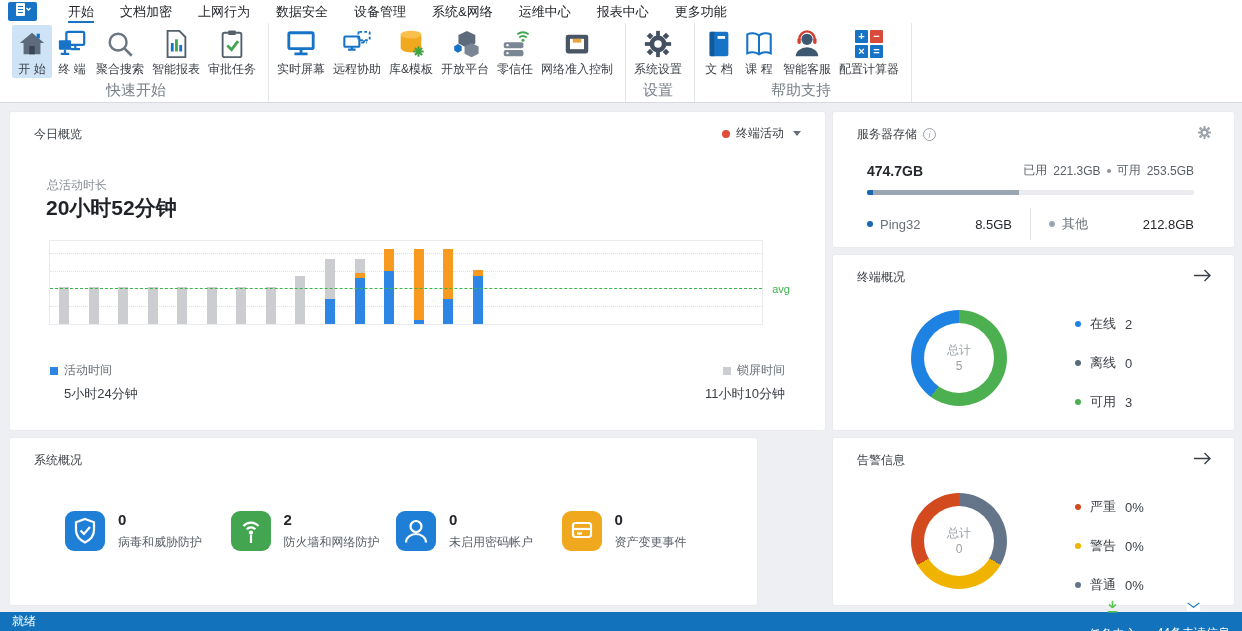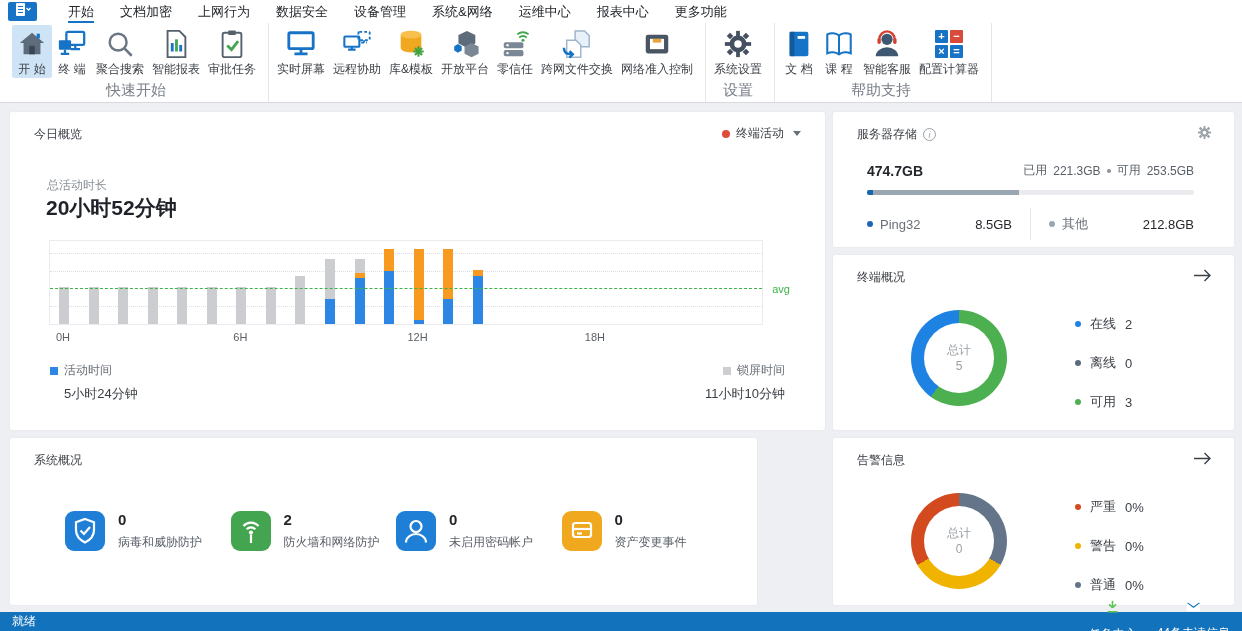--- a/index.html
+++ b/index.html
@@ -231,31 +231,20 @@
                 <path d="M20.5 9 a6.5 6.5 0 0 1 8 0" stroke="#43A550" stroke-width="2" fill="none"></path>
                 <path d="M18.5 5.5 a10.5 10.5 0 0 1 12 0" stroke="#43A550" stroke-width="2" fill="none"></path>
                 <circle cx="24.5" cy="12" r="1.6" fill="#43A550"></circle>
                 <rect x="4" y="14" width="21" height="6.5" rx="2" fill="#7B8794"></rect>
                 <rect x="4" y="22.5" width="21" height="6.5" rx="2" fill="#7B8794"></rect>
                 <circle cx="8" cy="17.2" r="1.3" fill="#fff"></circle>
                 <circle cx="8" cy="25.7" r="1.3" fill="#fff"></circle>
               </svg>
             </div>
             <div class="rlbl">零信任</div>
-          </div>
-          <div class="rbtn">
-            <div class="ricon">
-              <svg width="34" height="30" viewBox="0 0 34 32">
-                <path d="M15 2 h10 l5 5 v12 H15 Z" fill="#E8F0FA" stroke="#9FB6CE" stroke-width="1.6"></path>
-                <path d="M6 12 h10 l5 5 v13 H6 Z" fill="#fff" stroke="#9FB6CE" stroke-width="1.6"></path>
-                <path d="M3 20 q0 7 8 7" stroke="#1673C5" stroke-width="2.6" fill="none"></path>
-                <path d="M9 23.5 l3.5 3.5 -3.5 3.5" stroke="#1673C5" stroke-width="2.6" fill="none"></path>
-              </svg>
-            </div>
-            <div class="rlbl">跨网文件交换</div>
           </div>
           <div class="rbtn">
             <div class="ricon">
               <svg width="30" height="30" viewBox="0 0 32 32">
                 <rect x="4" y="6" width="24" height="20" rx="2.5" fill="#4A5564"></rect>
                 <rect x="8.5" y="10.5" width="15" height="11" fill="#fff"></rect>
                 <rect x="11.5" y="10.5" width="9" height="4" fill="#E8A33D"></rect>
               </svg>
             </div>
             <div class="rlbl">网络准入控制</div>
@@ -369,26 +358,20 @@
           <div class="bseg" style="left: 363.6px; bottom: 0px; height: 4.15px; background: rgb(46, 134, 228);"></div>
           <div class="bseg" style="left: 363.6px; bottom: 4.15px; height: 70.55px; background: rgb(247, 154, 31);"></div>
           <div class="bseg" style="left: 393.15px; bottom: 0px; height: 24.9px; background: rgb(46, 134, 228);"></div>
           <div class="bseg" style="left: 393.15px; bottom: 24.9px; height: 49.8px; background: rgb(247, 154, 31);"></div>
           <div class="bseg" style="left: 422.7px; bottom: 0px; height: 48.14px; background: rgb(46, 134, 228);"></div>
           <div class="bseg" style="left: 422.7px; bottom: 48.14px; height: 5.81px; background: rgb(247, 154, 31);"></div>
           <div class="avgline" style="bottom: 42%;">
             <span class="avglabel">avg</span>
           </div>
         </div>
-      <div class="xticks">
-          <span class="xtick" style="left: 14px;">0H</span>
-          <span class="xtick" style="left: 191.3px;">6H</span>
-          <span class="xtick" style="left: 368.6px;">12H</span>
-          <span class="xtick" style="left: 545.9px;">18H</span>
-        </div>
       <div class="tlegend">
           <div class="tleg">
             <div class="r1">
               <span class="sq" style="background: rgb(46, 134, 228);"></span>
               <span>活动时间</span>
             </div>
             <div class="r2">5小时24分钟</div>
           </div>
           <div class="tleg right">
             <div class="r1">

